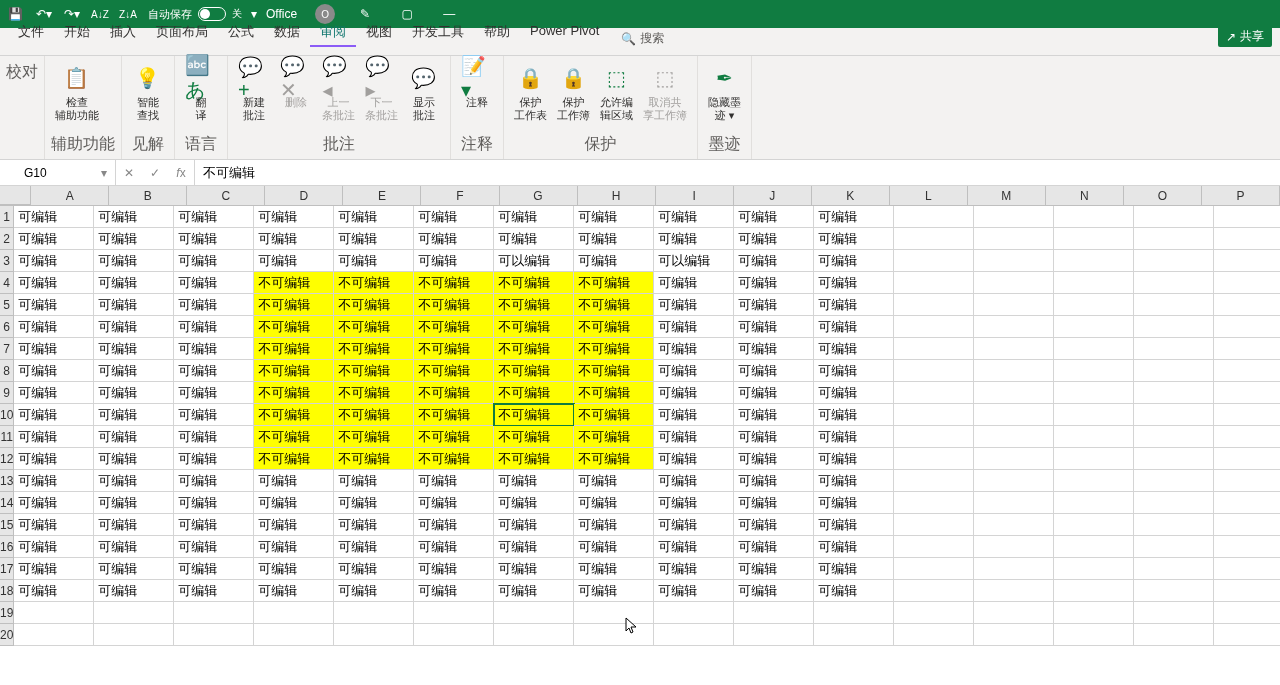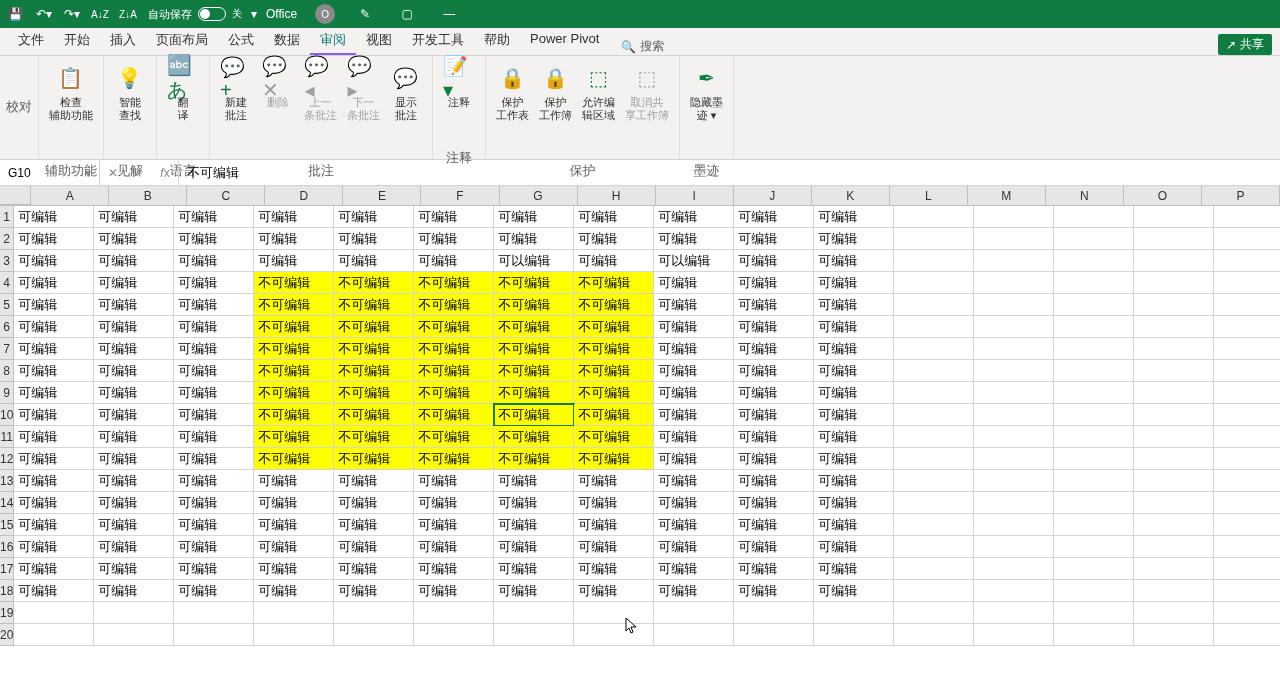--- a/index.html
+++ b/index.html
@@ -8,36 +8,36 @@
   .titlebar { background: #107c41; height: 28px; display: flex; align-items: center; color: #fff; padding: 0 4px; }
   .qat { display: flex; align-items: center; gap: 4px; }
   .qat-btn { width: 24px; height: 24px; display: flex; align-items: center; justify-content: center; color: #fff; }
   .autosave { display: flex; gap: 6px; font-size: 11px; margin-left: 8px; }
   .toggle { width: 28px; height: 14px; border: 1px solid #fff; border-radius: 8px; position: relative; }
   .toggle::after { content: ""; position: absolute; width: 10px; height: 10px; background: #fff; border-radius: 50%; top: 1px; left: 1px; }
   .title-center { flex: 1; text-align: center; font-size: 13px; }
   .title-right { display: flex; align-items: center; gap: 18px; margin-right: 4px; }
   .user-badge { width: 20px; height: 20px; border-radius: 50%; background: #8a8a8a; display: flex; align-items: center; justify-content: center; font-size: 10px; color: #fff; }
   
-  .tabs { background: #f3f2f1; height: 28px; display: flex; align-items: flex-end; padding: 0 8px; border-bottom: 1px solid #d4d4d4; }
+  .tabs { background: #f3f2f1; height: 28px; display: flex; align-items: flex-end; padding: 8px 8px; border-bottom: 1px solid #d4d4d4; }
   .tab { padding: 6px 10px 4px; font-size: 13px; color: #323130; cursor: pointer; }
   .tab.active { border-bottom: 2px solid #8b5cf6; color: #0f766e; font-weight: 500; }
   .search-tab { display: flex; align-items: center; gap: 4px; margin-left: 12px; color: #605e5c; }
   .share-btn { margin-left: auto; background: #107c41; color: #fff; padding: 2px 8px; font-size: 12px; display: flex; align-items: center; gap: 4px; border-radius: 2px; }
   
   .ribbon { background: #f3f2f1; height: 104px; display: flex; border-bottom: 1px solid #d4d4d4; }
   .ribbon-group { display: flex; flex-direction: column; border-right: 1px solid #e1dfdd; padding: 4px 6px 2px; }
   .ribbon-items { display: flex; flex: 1; align-items: flex-start; gap: 2px; }
   .ribbon-btn { display: flex; flex-direction: column; align-items: center; justify-content: flex-start; padding: 2px 4px; cursor: pointer; min-width: 40px; }
   .ribbon-btn-icon { width: 32px; height: 32px; display: flex; align-items: center; justify-content: center; font-size: 20px; color: #107c41; }
   .ribbon-btn-label { font-size: 11px; color: #323130; text-align: center; line-height: 1.2; margin-top: 2px; white-space: pre-line; }
   .ribbon-btn.disabled .ribbon-btn-icon, .ribbon-btn.disabled .ribbon-btn-label { color: #a19f9d; }
-  .ribbon-group-label { font-size: 13px; color: #605e5c; text-align: center; padding: 2px 0; margin-top: 36px; }
+  .ribbon-group-label { font-size: 16px; color: #605e5c; text-align: center; padding: 2px 0; }
   
-  .formula-bar { height: 26px; display: flex; align-items: stretch; border-bottom: 1px solid #d4d4d4; background: #fff; }
+  .formula-bar { height: 26px; display: flex; align-items: stretch; border-bottom: 1px solid #d4d4d4; background: #fff; padding-left: 16px; }
   .name-box { width: 100px; border-right: 1px solid #d4d4d4; display: flex; align-items: center; padding: 0 8px; font-size: 12px; justify-content: space-between; }
   .fx-btns { display: flex; align-items: center; border-right: 1px solid #d4d4d4; }
   .fx-btn { width: 26px; display: flex; align-items: center; justify-content: center; color: #888; font-size: 12px; }
   .formula-input { flex: 1; padding: 0 8px; display: flex; align-items: center; font-size: 13px; }
   
   .grid-area { position: relative; height: 498px; overflow: hidden; }
   .col-headers { display: flex; height: 20px; background: #e6e6e6; border-bottom: 1px solid #bfbfbf; }
   .corner { width: 32px; background: #e6e6e6; border-right: 1px solid #bfbfbf; border-bottom: 1px solid #bfbfbf; }
   .col-h { width: 80px; text-align: center; font-size: 12px; color: #333; border-right: 1px solid #bfbfbf; line-height: 20px; background: #e6e6e6; }
   .grid-body { display: flex; }

